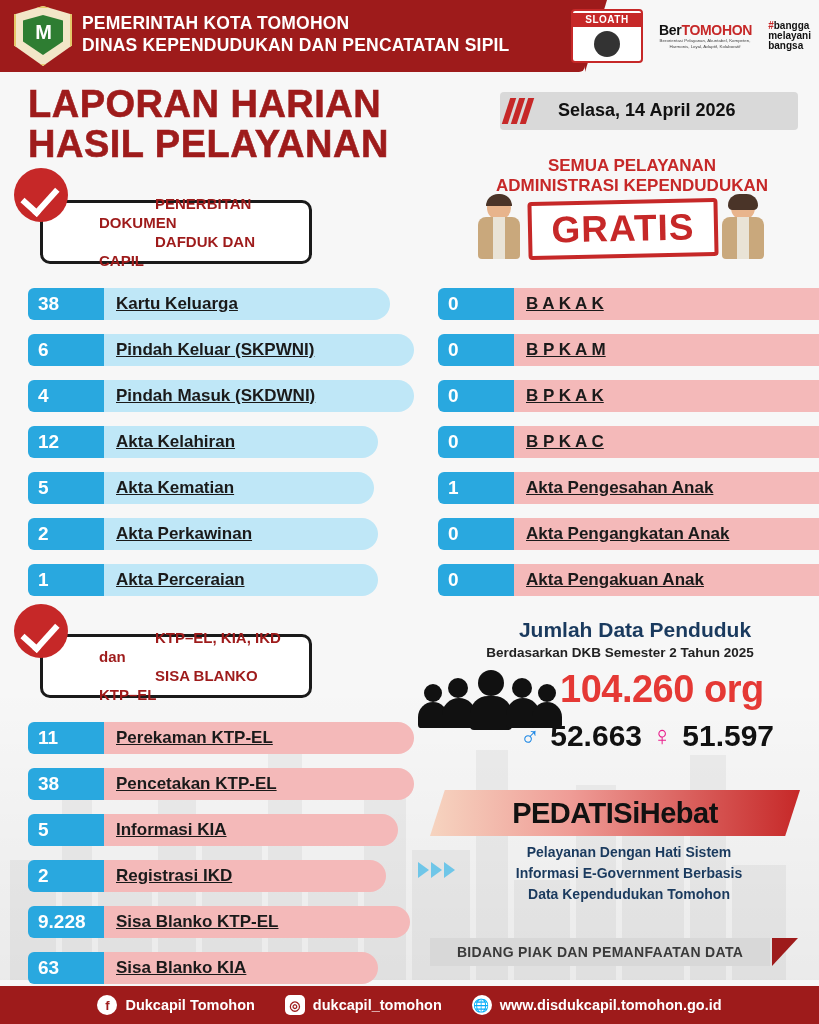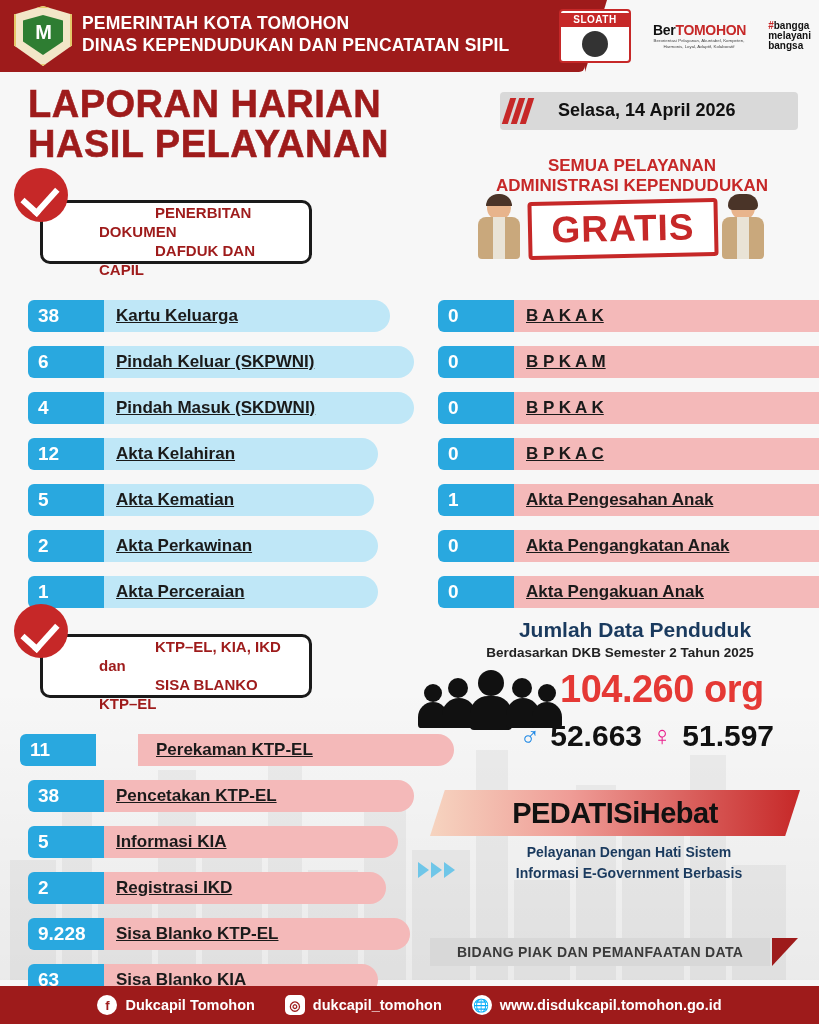--- a/index.html
+++ b/index.html
@@ -59,21 +59,21 @@
   }
   .header-title {
     position: absolute; left: 82px; top: 12px; width: 480px;
     color: #ffffff; font-weight: bold; font-size: 17.5px; line-height: 22px;
     letter-spacing: 0.2px;
   }
   .header-title .l2 { display: block; }
 
   .hdr-logos {
     position: absolute; right: 8px; top: 6px; height: 60px;
-    display: flex; align-items: center; gap: 22px;
+    display: flex; align-items: center; gap: 16px;
   }
   .sloath {
     width: 72px; height: 54px; border: 2px solid #c62828; border-radius: 4px;
     background: #fff; position: relative; overflow: hidden;
   }
   .sloath-band {
     position: absolute; left: 0; right: 0; top: 2px; height: 14px;
     background: #c62828; color: #fff; font-size: 10px; font-weight: bold;
     text-align: center; line-height: 14px; letter-spacing: 0.5px;
   }
@@ -145,31 +145,31 @@
     background: #c62828; z-index: 8;
   }
   .check:after {
     content: ""; position: absolute; left: 15px; top: 12px;
     width: 16px; height: 28px; border: solid #fff;
     border-width: 0 6px 6px 0; transform: rotate(42deg);
   }
   .cat-pill {
     position: absolute; background: #ffffff; border: 3px solid #1a1a1a;
     border-radius: 10px; z-index: 7;
-    display: flex; align-items: flex-start;
+    display: flex; align-items: center;
   }
   .cat-pill span {
     color: #9e1b1b; font-weight: bold; font-size: 15px; line-height: 19px;
     padding-left: 56px; padding-right: 10px;
   }
 
   
   .row {
     position: absolute; height: 44px; z-index: 5;
-    display: flex; align-items: flex-end; padding-left: 16px;
+    display: flex; align-items: flex-start; padding-left: 16px;
   }
   .row .num {
     width: 76px; height: 32px; border-radius: 6px 0 0 6px;
     display: flex; align-items: center; padding-left: 10px;
     font-size: 19px; font-weight: bold; color: #ffffff;
     position: relative; z-index: 2;
   }
   .row .bar {
     height: 32px; margin-left: -6px;
     border-radius: 0 16px 16px 0;
@@ -404,21 +404,21 @@
   </div>
 
   <div class="check" style="left:14px; top:604px;"></div>
   <div class="cat-pill" style="left:40px; top:634px; width: 272px; height: 64px;">
     <span>
       <span>KTP–EL, KIA, IKD dan</span><br>
       <span>SISA BLANKO KTP–EL</span>
     </span>
   </div>
 
-  <div class="row right" style="left:4px; top:722px;gap:48px;">
+  <div class="row right" style="left:12px; top:722px;">
     <div class="num">11</div>
     <div class="bar" style="width:316px;">Perekaman KTP-EL</div>
   </div>
   <div class="row right" style="left:12px; top:768px;">
     <div class="num">38</div>
     <div class="bar" style="width:316px;">Pencetakan KTP-EL</div>
   </div>
   <div class="row right" style="left:12px; top:814px;">
     <div class="num">5</div>
     <div class="bar" style="width:300px;">Informasi KIA</div>
@@ -466,20 +466,21 @@
     <div class="ped-text">PEDATISiHebat</div>
   </div>
   <div class="ped-arrows">
       <i></i>
       <i></i>
       <i></i>
     </div>
   <div class="ped-desc">
     <div>Pelayanan Dengan Hati Sistem</div>
     <div>Informasi E-Government Berbasis</div>
+    <div>Data Kependudukan Tomohon</div>
   </div>
 
   <div class="bidang-bar">BIDANG PIAK DAN PEMANFAATAN DATA</div>
   <div class="bidang-tri"></div>
 
   <div class="footer">
     <div class="f-item">
       <span class="f-ic round">f</span>
       <span>Dukcapil Tomohon</span>
     </div>

